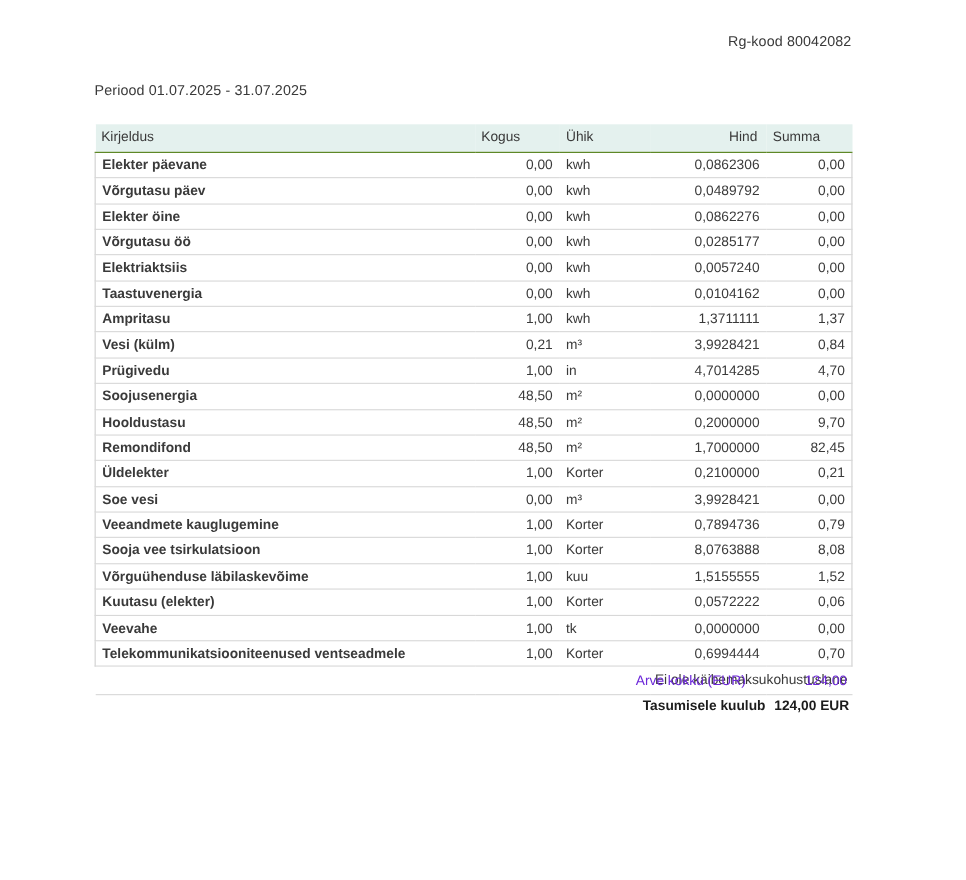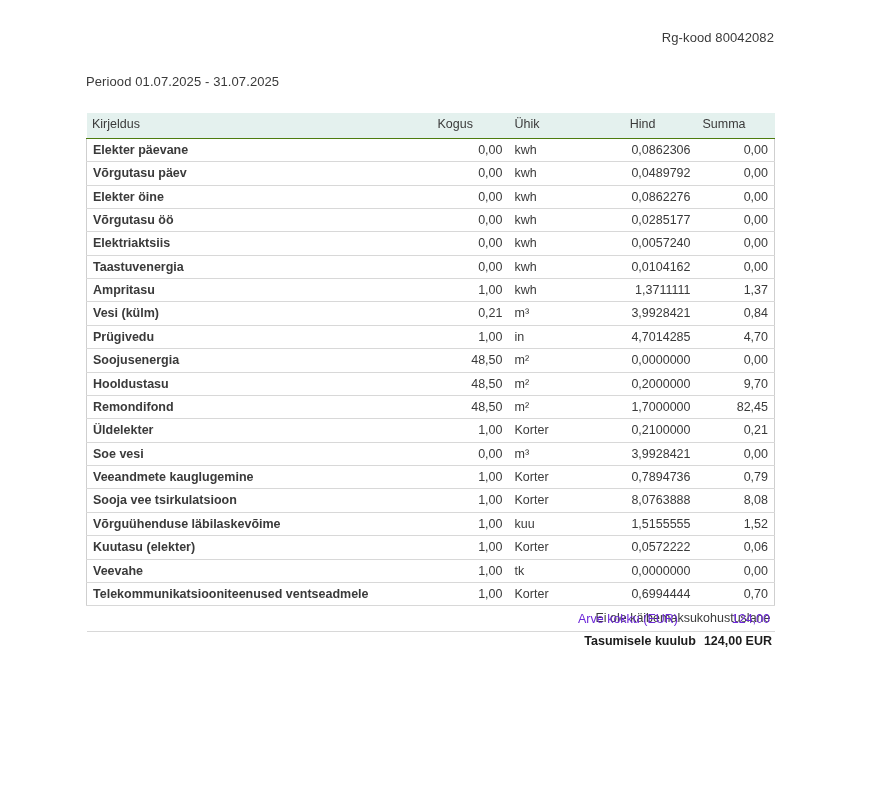--- a/index.html
+++ b/index.html
@@ -65,21 +65,21 @@
     font-size: 12.5px;
     line-height: 1.1;
   }
   table.invoice thead th.th-desc {
     text-align: left;
     border-left: 1px solid #ffffff;
     padding-left: 5px;
   }
   table.invoice thead th.th-qty  { text-align: left; padding-right: 5px; }
   table.invoice thead th.th-unit { text-align: left;  padding-left: 6px; }
-  table.invoice thead th.th-price{ padding-right: 8px; }
+  table.invoice thead th.th-price{ text-align: right; padding-right: 8px; }
   table.invoice thead th.th-sum  { text-align: left; padding-right: 0; }
 
   table.invoice tbody td {
     border-bottom: 1px solid #d8d8d8;
     padding: 4px 6px 4px 6px;
     line-height: 1.15;
     height: 13px;
     vertical-align: middle;
     white-space: nowrap;
   }

